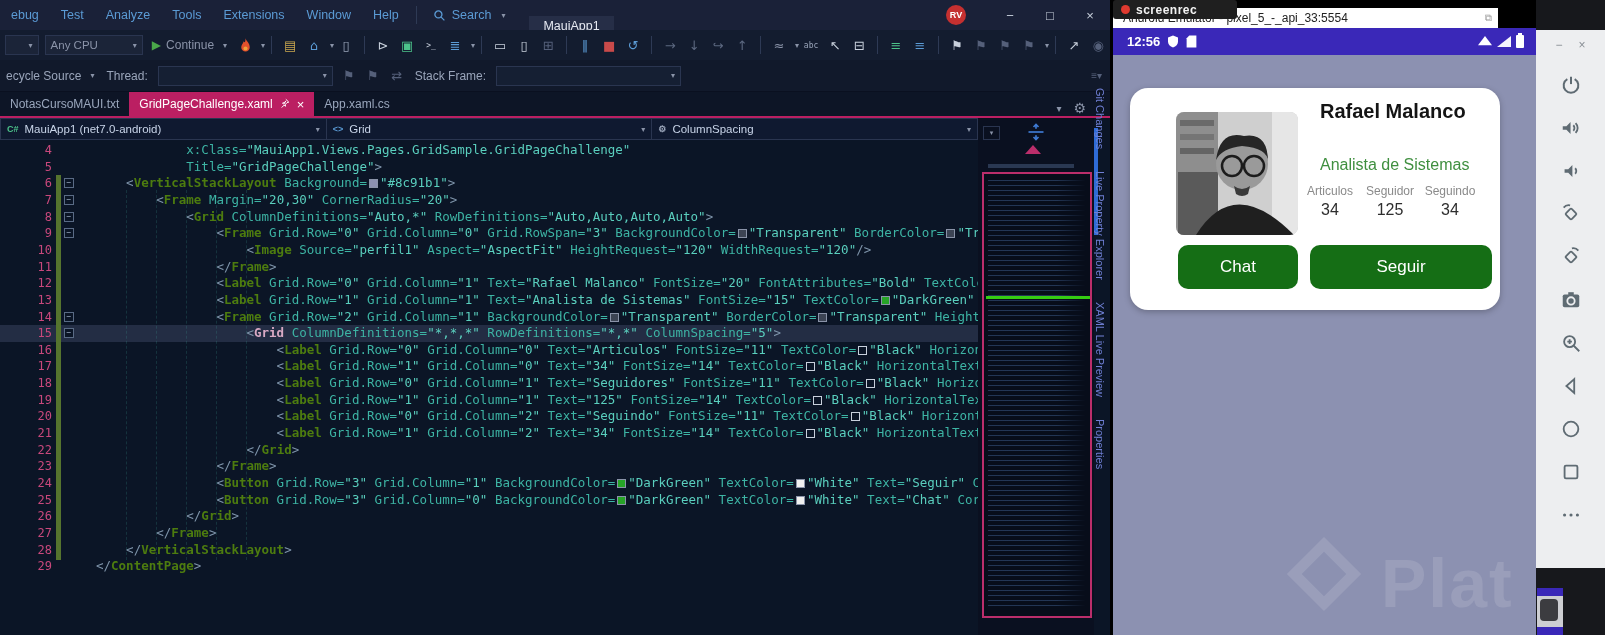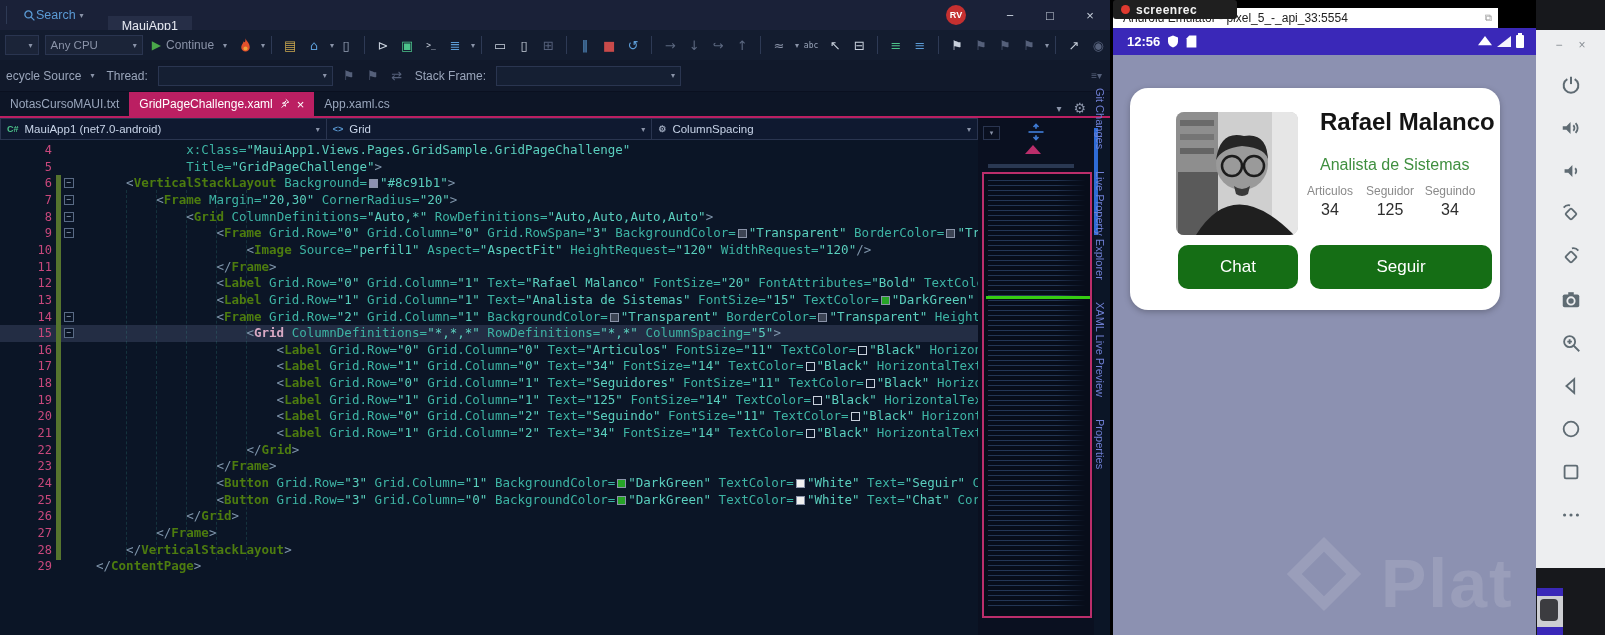--- a/index.html
+++ b/index.html
@@ -7,21 +7,21 @@
     font-family:"Liberation Sans", sans-serif; }
 
   
   #vs { position:absolute; left:0; top:0; width:1110px; height:635px; background:#0b1526; }
 
   #titlebar { position:absolute; left:0; top:0; width:1110px; height:30px; background:#1a2138;
     display:flex; align-items:center; }
   #menu { display:flex; align-items:center; height:30px; }
   .menu-item { color:#5b9bd5; font-size:12.5px; padding:0 11px; height:30px; display:flex; align-items:center; cursor:default; }
   .tb-sep { width:1px; height:18px; background:#2e3a55; margin:0 6px; }
-  #search-box { display:flex; align-items:center; color:#5b9bd5; font-size:12.5px; padding:0 10px; }
+  #search-box { display:flex; align-items:center; gap:6px; color:#5b9bd5; font-size:12.5px; padding:0 10px; }
   #vs-title-box { background:#262e47; color:#e6e9f2; font-size:12.5px; padding:3px 14px; margin-left:14px;margin-top:21px; }
   #account { width:20px; height:20px; border-radius:50%; background:#c53030; color:#fff; font-size:9px; font-weight:bold;
     display:flex; align-items:center; justify-content:center; margin-left:auto; margin-right:24px; }
   .win-btn { width:40px; height:30px; color:#c8d0dc; font-size:13px; display:flex; align-items:center; justify-content:center; }
 
   #toolbar { position:absolute; left:0; top:30px; width:1110px; height:30px; background:#131c2f;
     display:flex; align-items:center; padding-left:2px; }
   .tb-combo { height:20px; background:#1b2438; border:1px solid #2a3550; color:#8a93a8; font-size:11.5px;
     display:flex; align-items:center; justify-content:space-between; padding:0 5px; margin:0 3px; }
   .tb-caret { color:#8a93a8; font-size:8px; margin-left:4px; }
@@ -105,21 +105,21 @@
   #sb-right { margin-left:auto; margin-right:12px; display:flex; align-items:center; gap:5px; }
   .wifi { width:14px; height:11px; background:#fff; clip-path:polygon(50% 100%, 0 15%, 100% 15%); }
   .signal { width:14px; height:11px; background:rgba(255,255,255,0.95); clip-path:polygon(100% 0, 100% 100%, 0 100%); }
   .battery { width:8px; height:13px; background:#fff; border-radius:1px; position:relative; }
   .battery:before { content:""; position:absolute; left:2px; top:-2px; width:4px; height:2px; background:#fff; }
 
   #app { position:absolute; left:1113px; top:55px; width:423px; height:580px; background:#8c91b1; }
   #card { position:absolute; left:17px; top:33px; width:370px; height:222px; background:#ffffff; border-radius:18px;
     box-shadow:0 2px 6px rgba(0,0,0,0.25); }
   #photo { position:absolute; left:46px; top:24px; width:122px; height:123px; border-radius:8px; overflow:hidden; }
-  #profile-name { position:absolute; left:190px; top:20px; font-size:24px; font-weight:bold; color:#141414; }
+  #profile-name { position:absolute; left:190px; top:12px; font-size:20px; font-weight:bold; color:#141414; }
   #profile-role { position:absolute; left:190px; top:44px; font-size:16px; color:#3f8f3f;margin-top:24px; }
   #stats { position:absolute; left:174px; top:96px; display:flex; gap:8px; }
   .stat { text-align:center; min-width:52px; }
   .stat .lb { font-size:12px; color:#8a8a8a; }
   .stat .vl { font-size:16px; color:#2e2e2e; margin-top:3px; }
   .card-btn { position:absolute; top:157px; height:44px; background:#156e15; border:none; border-radius:10px;
     color:#fff; font-size:17px; font-family:"Liberation Sans", sans-serif; }
   #btn-chat { left:48px; width:120px; }
   #btn-seguir { left:180px; width:182px; }
 
@@ -138,20 +138,29 @@
   #watermark { position:absolute; left:1285px; top:530px; width:320px; height:105px; z-index:3; display:flex;
     align-items:center; gap:18px; color:rgba(232,232,242,0.15); pointer-events:none; }
   #watermark .wm-text { font-size:68px; font-weight:bold; letter-spacing:2px; }
 </style>
 </head>
 <body>
 
 <div id="vs">
 
   <div id="titlebar">
+    <div id="menu">
+        <div class="menu-item">ebug</div>
+        <div class="menu-item">Test</div>
+        <div class="menu-item">Analyze</div>
+        <div class="menu-item">Tools</div>
+        <div class="menu-item">Extensions</div>
+        <div class="menu-item">Window</div>
+        <div class="menu-item">Help</div>
+      </div>
     <div class="tb-sep"></div>
     <div id="search-box">
       <svg width="13" height="13" viewBox="0 0 24 24" fill="none" stroke="#5b9bd5" stroke-width="2.4">
           <circle cx="10" cy="10" r="6.5"></circle>
           <path d="M15 15l6 6"></path>
         </svg>
       <span>Search</span>
       <span class="tb-caret">▾</span>
     </div>
     <div id="vs-title-box">MauiApp1</div>

